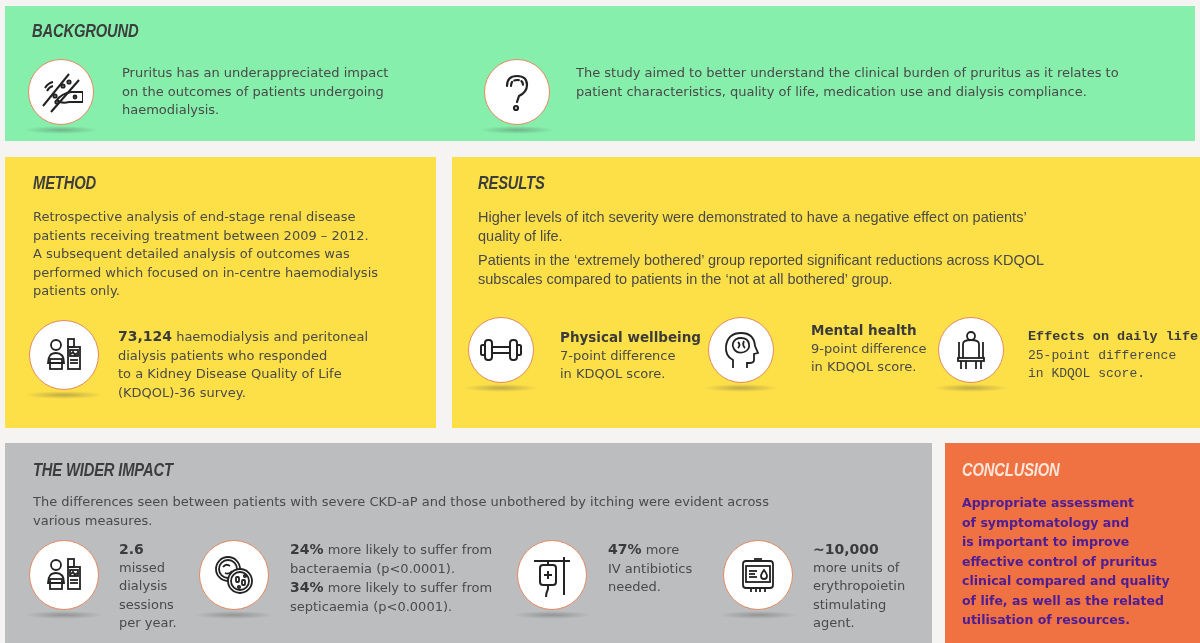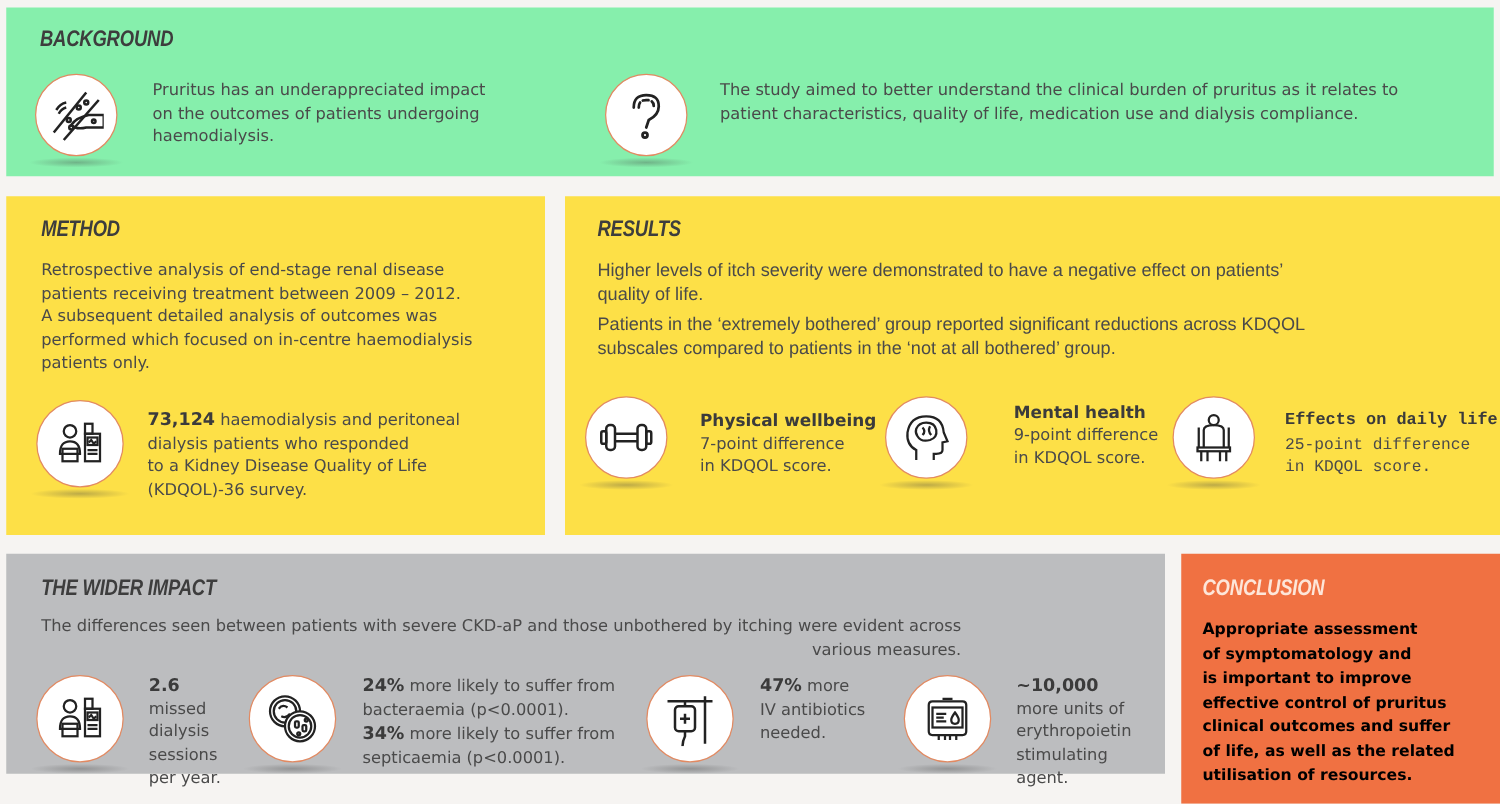--- a/index.html
+++ b/index.html
@@ -46,21 +46,21 @@
   }
   .icon::after {
     content:""; position:absolute; left:-6px; right:-6px; bottom:-10px; height:8px;
     border-radius:50%;
     background:radial-gradient(ellipse at center, rgba(70,70,70,0.35), rgba(70,70,70,0) 70%);
   }
   .icon svg { width:44px; height:44px; }
 
   .stat-title { font-weight:bold; color:#3b3b3b; font-size:13.5px; display:block; }
   .conclusion-text {
-    position:absolute; color:#000000; font-weight:bold;
+    position:absolute; color:#4c1d95; font-weight:bold;
     font-family:"DejaVu Sans", sans-serif;
     font-size:12.5px; line-height:19.5px;
   }
 </style>
 </head>
 <body>
 
 <section class="panel bg-peach" style="left:5px;top:6px;width:1190px;height:135px;">
   <div class="heading" style="left:27px;top:15px;">BACKGROUND</div>
 
@@ -181,23 +181,23 @@
         <line x1="32" y1="33" x2="32" y2="41"></line>
     </svg>
   </div>
   <div class="txt" style="left:576px;top:171px;font-family:Liberation Mono, monospace;">
     <span class="stat-title">Effects on daily life</span>
     <div>25-point difference</div>
     <div>in KDQOL score.</div>
   </div>
 </section>
 
-<section class="panel bg-grey" style="left:5px;top:443px;width:927px;height:176px;">
+<section class="panel bg-grey" style="left:5px;top:443px;width:927px;height:200px;">
   <div class="heading" style="left:28px;top:17px;">THE WIDER IMPACT</div>
-  <div class="txt" style="left:28px;top:50px;text-align:right;">
+  <div class="txt" style="left:28px;top:50px;">
     <div>The differences seen between patients with severe CKD-aP and those unbothered by itching were evident across</div>
     <div>various measures.</div>
   </div>
 
   <div class="icon" style="left:24px;top:97px;width:70px;height:70px;">
     <svg viewBox="0 0 44 44" fill="none" stroke="#222" stroke-width="1.8">
       <circle cx="14" cy="12" r="5"></circle>
         <path d="M6 30 Q6 20 14 20 Q22 20 22 30 Z"></path>
       <rect x="8" y="26" width="12" height="10"></rect>
         <rect x="26" y="14" width="12" height="22"></rect>
@@ -275,17 +275,17 @@
   </div>
 </section>
 
 <section class="panel bg-orange" style="left:945px;top:443px;width:271px;height:200px;">
   <div class="heading light" style="left:17px;top:17px;">CONCLUSION</div>
   <div class="conclusion-text" style="left:17px;top:50px;">
     <div>Appropriate assessment</div>
     <div>of symptomatology and</div>
     <div>is important to improve</div>
     <div>effective control of pruritus</div>
-    <div>clinical outcomes and suffer</div>
+    <div>clinical compared and quality</div>
     <div>of life, as well as the related</div>
     <div>utilisation of resources.</div>
   </div>
 </section>
 
 </body></html>

